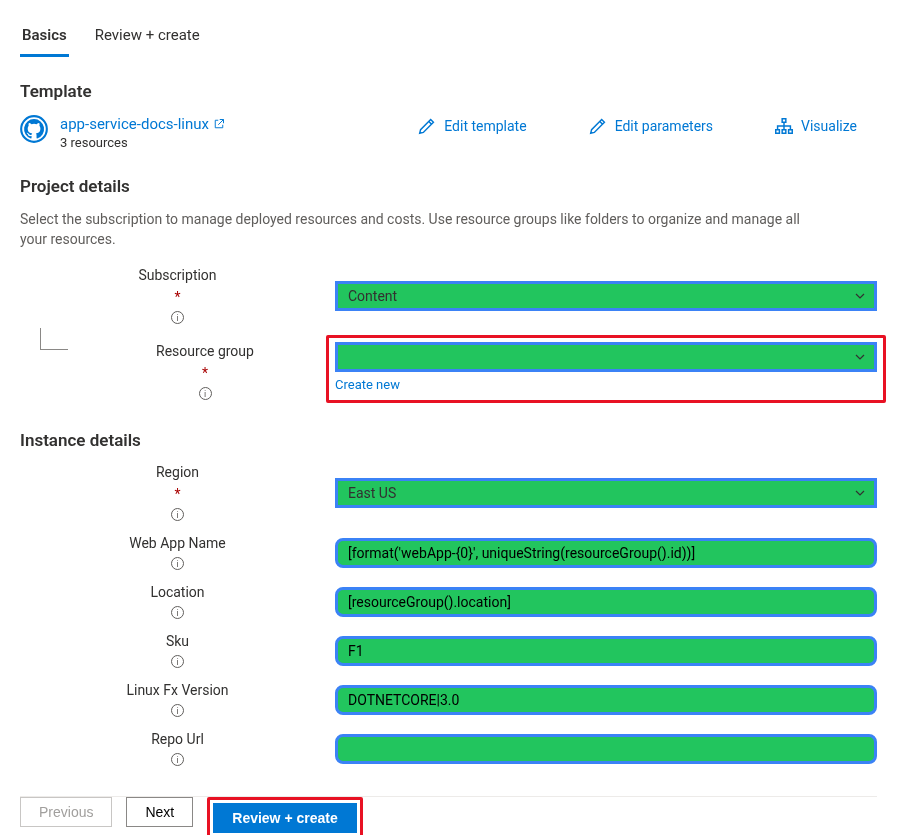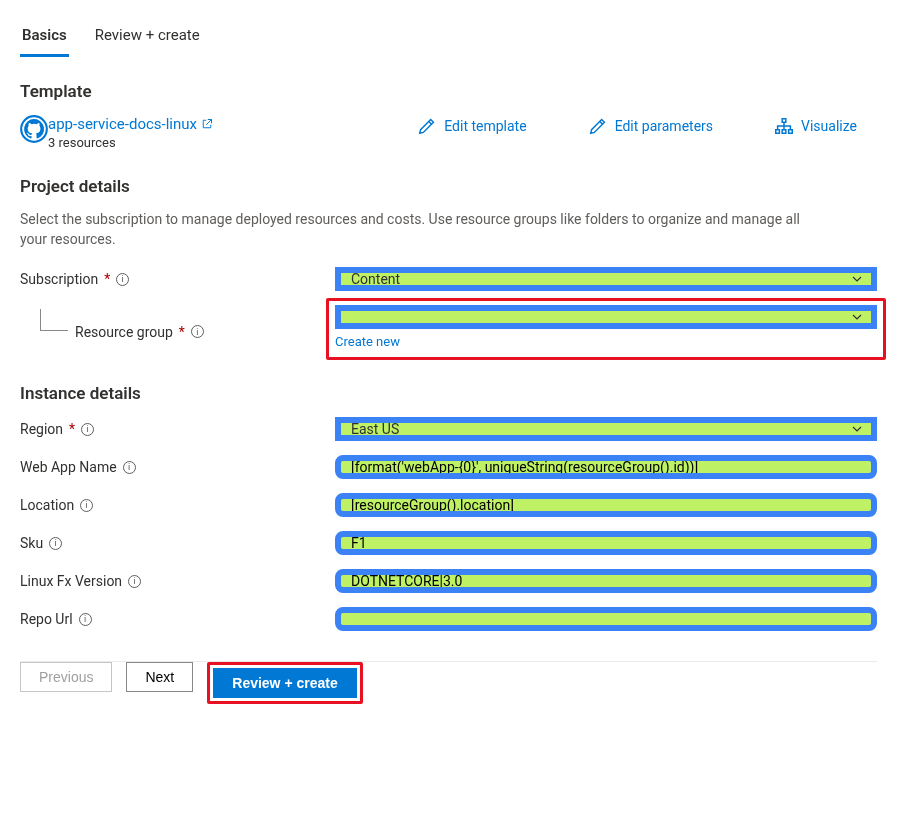--- a/index.html
+++ b/index.html
@@ -9,39 +9,39 @@
       color: #323130;
       background: #fff;
       padding: 20px;
       width: 897px;
     }
     .tabs { display: flex; gap: 24px; border-bottom: 0; margin-bottom: 24px; }
     .tab { padding: 6px 2px 10px 2px; cursor: pointer; font-size: 15px; color: #323130;}
     .tab.active { font-weight: 600; border-bottom: 3px solid #0078d4; }
     .section-title { font-weight: 600; font-size: 17px; margin-bottom: 14px; }
     .template-row { display: flex; justify-content: space-between; align-items: flex-start; margin-bottom: 26px;}
-    .template-left { display: flex; align-items: flex-start; }
+    .template-left { display: flex; gap: 12px; align-items: flex-start; }
     .github-icon { width: 28px; height: 28px; flex-shrink: 0; }
     .template-link { color: #0078d4; font-size: 15px; text-decoration: none; display:inline-flex; align-items:center; gap:4px;}
     .template-sub { color: #323130; font-size: 13px; margin-top: 2px; }
     .template-actions { display: flex; gap: 60px; margin-right: 20px;}
     .action-item { display: flex; flex-direction: row; align-items: center; gap: 6px; cursor: pointer; color: #0078d4; }
     .action-item .icon { width: 22px; height: 22px; }
     .action-item .label { font-size: 14px; }
     .desc { color: #605e5c; font-size: 14px; line-height:1.4; margin-bottom: 18px; max-width: 780px;}
     .form-row { display: flex; align-items: center; margin-bottom: 14px; }
-    .form-label-col { width: 315px; display:flex; align-items:center; gap:6px; font-size:14px;}
+    .form-label-col { width: 315px; display:flex; align-items:center; gap:6px; font-size:14px;flex-direction:column;}
     .form-label-col.indented { padding-left: 55px; position: relative;}
     .tree-line { position:absolute; left: 20px; top:-10px; width: 28px; height: 22px; border-left:1px solid #8a8886; border-bottom:1px solid #8a8886;}
     .req { color: #a80000; font-size:14px; }
     .info-icon { width:13px; height:13px; border:1px solid #605e5c; border-radius:50%; display:inline-flex; align-items:center; justify-content:center; font-size:9px; color:#605e5c; cursor:help;}
     .form-input-col { flex:1; max-width: 555px; }
     .select-box, .text-box {
-      width: 100%; height: 24px; border: 6px solid #3b82f6;
-      padding: 0 28px 0 10px; font-size:14px; background:#bef264; position: relative;
+      width: 100%; height: 30px; border: 3px solid #3b82f6;
+      padding: 0 28px 0 10px; font-size:14px; background:#22c55e; position: relative;
       display:flex; align-items:center;
     }
     .text-box { padding-right: 10px; border-radius: 8px; }
     .select-box .chevron { position:absolute; right:8px; top:50%; transform:translateY(-50%); pointer-events:none;}
     input.text-box { outline: none; font-family: inherit;}
     .create-new { color: #0078d4; font-size: 13px; margin-top: 5px; cursor:pointer; display:inline-block;}
     .instance-section { margin-top: 30px; }
     .highlight-box { border: 3px solid #e81123; padding: 4px 6px 8px 6px; margin:-7px -9px; border-radius:2px;}
     .footer-bar { display:flex; gap:14px; margin-top: 30px; border-top:1px solid #edebe9;}
     .btn { height: 30px; padding: 0 18px; font-size:14px; cursor:pointer; border:1px solid #8a8886; background:#fff; display:inline-flex; align-items:center; justify-content:center;}

